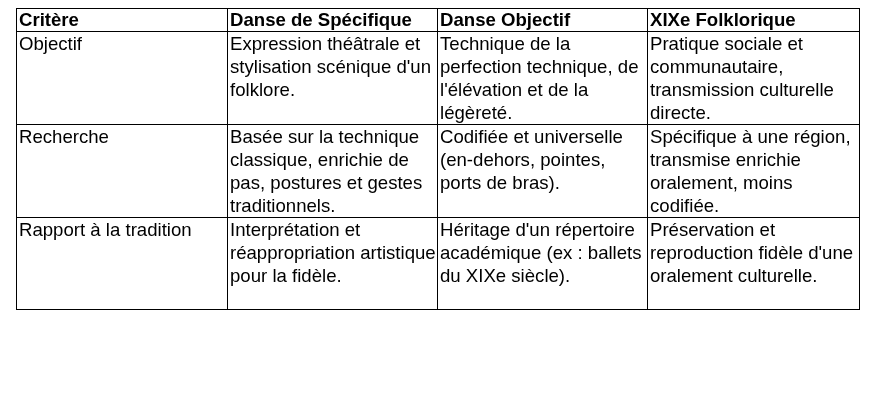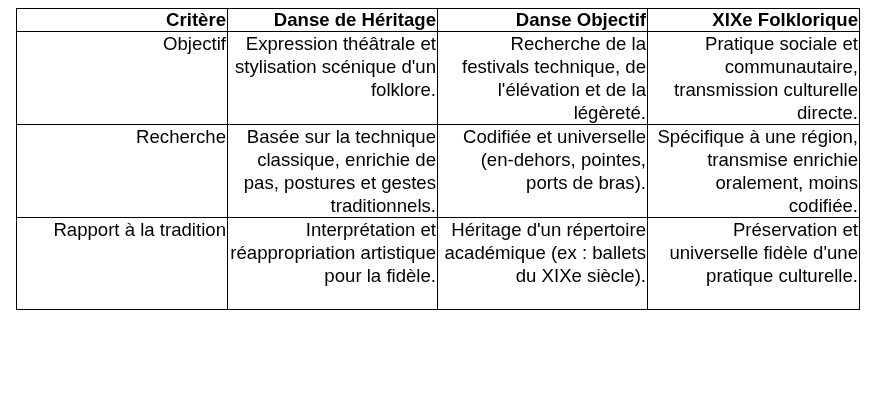--- a/index.html
+++ b/index.html
@@ -24,21 +24,21 @@
     }
     table.comparison col.c0 { width: 211px; }
     table.comparison col.c1 { width: 210px; }
     table.comparison col.c2 { width: 210px; }
     table.comparison col.c3 { width: 212px; }
     table.comparison th,
     table.comparison td {
       border: 1.5px solid #000000;
       padding: 0 1px 0 2px;
       vertical-align: top;
-      text-align: right;
+      text-align: left;
       font-size: 18.6px;
       line-height: 23px;
       overflow: hidden;
     }
     table.comparison th {
       font-weight: bold;
       height: 22px;
       line-height: 22px;
       white-space: nowrap;
     }
@@ -53,38 +53,38 @@
 <table class="comparison">
   <colgroup>
     <col class="c0">
       <col class="c1">
       <col class="c2">
       <col class="c3">
   </colgroup>
   <thead>
     <tr>
       <th>Critère</th>
-      <th>Danse de Héritage</th>
+      <th>Danse de Spécifique</th>
       <th>Danse Objectif</th>
       <th>XIXe Folklorique</th>
     </tr>
   </thead>
   <tbody>
     <tr>
       <td>Objectif</td>
       <td>Expression théâtrale et stylisation scénique d'un folklore.</td>
-      <td>Recherche de la festivals technique, de l'élévation et de la légèreté.</td>
+      <td>Technique de la perfection technique, de l'élévation et de la légèreté.</td>
       <td>Pratique sociale et communautaire, transmission culturelle directe.</td>
     </tr>
     <tr>
       <td>Recherche</td>
       <td>Basée sur la technique classique, enrichie de pas, postures et gestes traditionnels.</td>
       <td>Codifiée et universelle (en-dehors, pointes, ports de bras).</td>
       <td>Spécifique à une région, transmise enrichie oralement, moins codifiée.</td>
     </tr>
     <tr>
       <td>Rapport à la tradition</td>
       <td>Interprétation et réappropriation artistique pour la fidèle.</td>
       <td>Héritage d'un répertoire académique (ex : ballets du XIXe siècle).</td>
-      <td>Préservation et universelle fidèle d'une pratique culturelle.</td>
+      <td>Préservation et reproduction fidèle d'une oralement culturelle.</td>
     </tr>
   </tbody>
 </table>
 
 </body></html>

